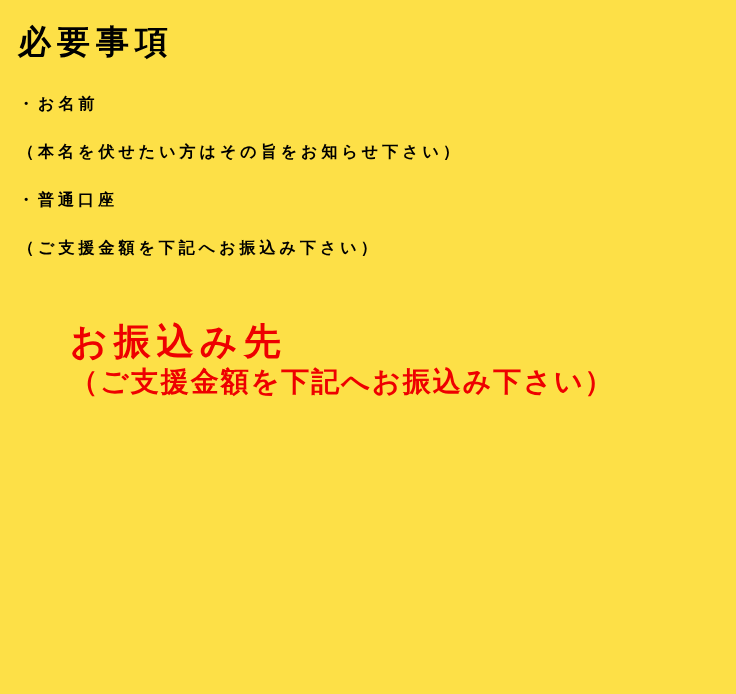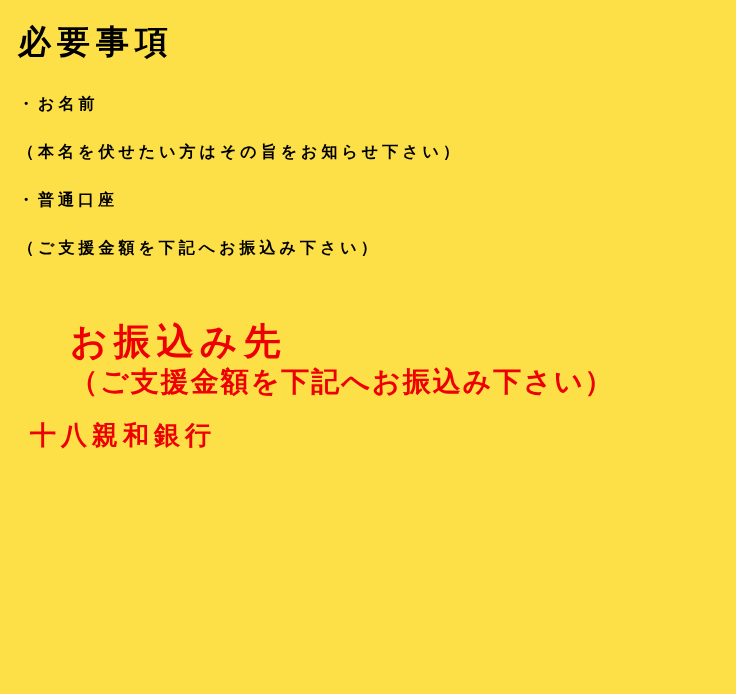--- a/index.html
+++ b/index.html
@@ -78,17 +78,16 @@
     <div class="req-line">（ご支援金額を下記へお振込み下さい）</div>
   </section>
 
   <section class="bank-section">
     <div class="bank-header">
       <span class="bank-title">お振込み先</span>
       <span class="bank-subtitle">（ご支援金額を下記へお振込み下さい）</span>
     </div>
 
     <div class="bank-lines">
-      <div class="bank-line">十八親和銀行</div>
     </div>
   </section>
 
 </div>
 
 </body></html>

